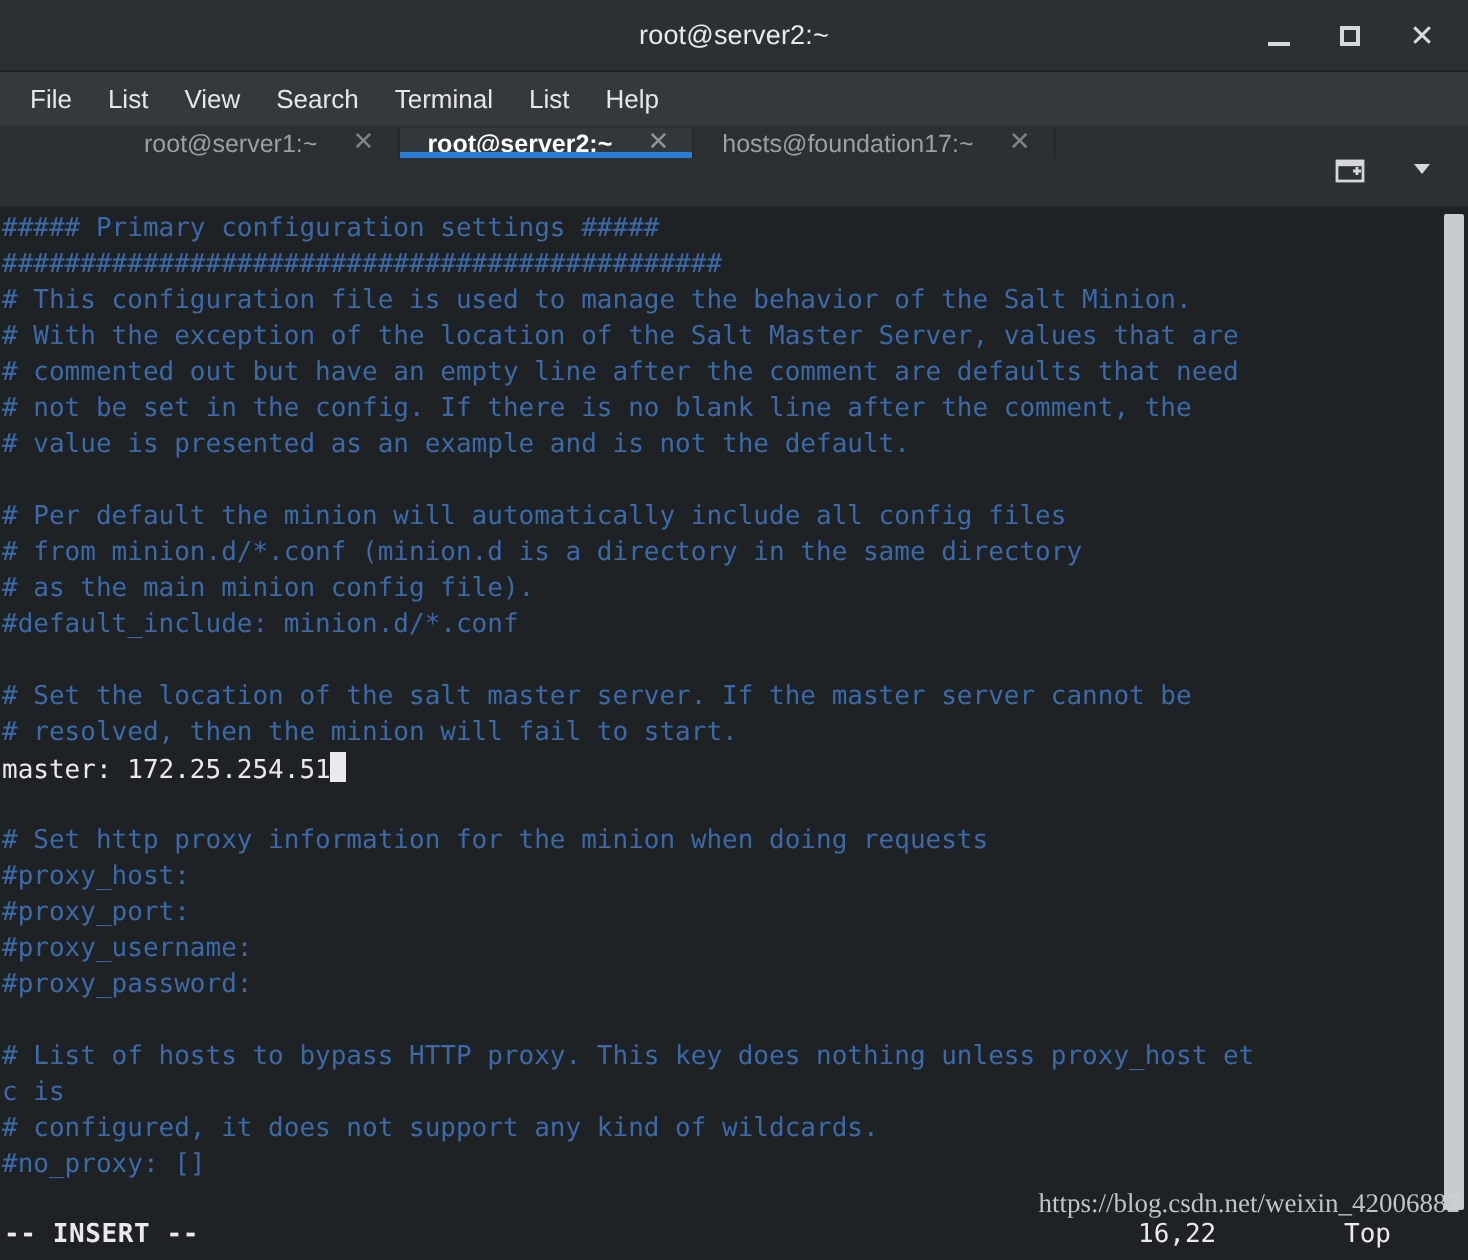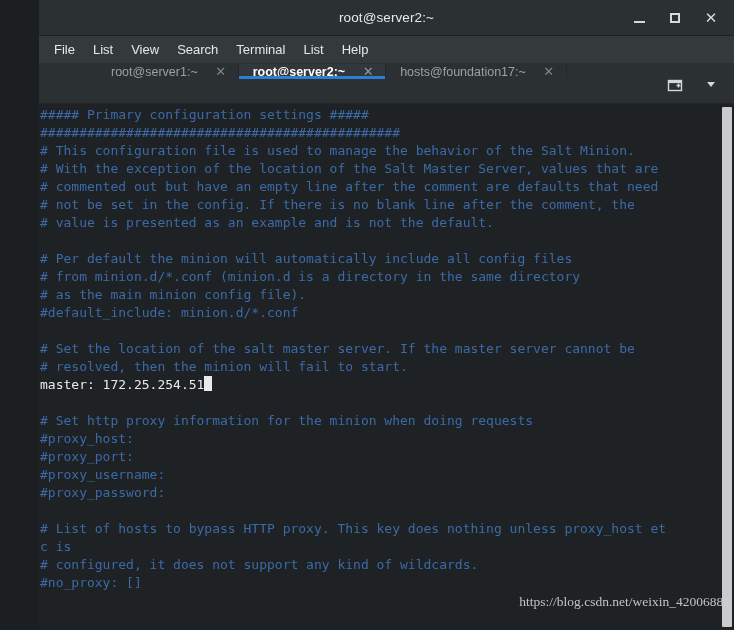--- a/index.html
+++ b/index.html
@@ -12,21 +12,20 @@
     font-family: "Liberation Sans", sans-serif;
   }
 
   #app {
     width: 734px;
     height: 630px;
     display: flex;
     flex-direction: column;
     background: #1c1f21;
     position: relative;
-    padding-left: 39px;
   }
 
   
   .titlebar {
     height: 36px;
     flex: 0 0 36px;
     background: #2b3033;
     display: flex;
     align-items: center;
     justify-content: center;
@@ -314,16 +313,21 @@
     </div>
   </div>
 
   <div class="terminal">
     <div class="term-screen" id="term-screen"><div class="line"><span class="c-comment">##### Primary configuration settings #####</span></div><div class="line"><span class="c-comment">##############################################</span></div><div class="line"><span class="c-comment"># This configuration file is used to manage the behavior of the Salt Minion.</span></div><div class="line"><span class="c-comment"># With the exception of the location of the Salt Master Server, values that are</span></div><div class="line"><span class="c-comment"># commented out but have an empty line after the comment are defaults that need</span></div><div class="line"><span class="c-comment"># not be set in the config. If there is no blank line after the comment, the</span></div><div class="line"><span class="c-comment"># value is presented as an example and is not the default.</span></div><div class="line"><span class="c-blank"> </span></div><div class="line"><span class="c-comment"># Per default the minion will automatically include all config files</span></div><div class="line"><span class="c-comment"># from minion.d/*.conf (minion.d is a directory in the same directory</span></div><div class="line"><span class="c-comment"># as the main minion config file).</span></div><div class="line"><span class="c-comment">#default_include: minion.d/*.conf</span></div><div class="line"><span class="c-blank"> </span></div><div class="line"><span class="c-comment"># Set the location of the salt master server. If the master server cannot be</span></div><div class="line"><span class="c-comment"># resolved, then the minion will fail to start.</span></div><div class="line"><span class="c-normal">master: 172.25.254.51</span><span class="cursor-block"></span></div><div class="line"><span class="c-blank"> </span></div><div class="line"><span class="c-comment"># Set http proxy information for the minion when doing requests</span></div><div class="line"><span class="c-comment">#proxy_host:</span></div><div class="line"><span class="c-comment">#proxy_port:</span></div><div class="line"><span class="c-comment">#proxy_username:</span></div><div class="line"><span class="c-comment">#proxy_password:</span></div><div class="line"><span class="c-blank"> </span></div><div class="line"><span class="c-comment"># List of hosts to bypass HTTP proxy. This key does nothing unless proxy_host et</span></div><div class="line"><span class="c-comment">c is</span></div><div class="line"><span class="c-comment"># configured, it does not support any kind of wildcards.</span></div><div class="line"><span class="c-comment">#no_proxy: []</span></div></div>
     <div class="term-scrollbar">
       <div class="term-scroll-thumb"></div>
     </div>
   </div>
 
+  <div class="statusbar">
+    <span class="status-mode">-- INSERT --</span>
+    <span class="status-pos">16,22</span>
+    <span class="status-scroll">Top</span>
+  </div>
 
   <div class="watermark">https://blog.csdn.net/weixin_42006882</div>
 
 </div>
 
 </body></html>

